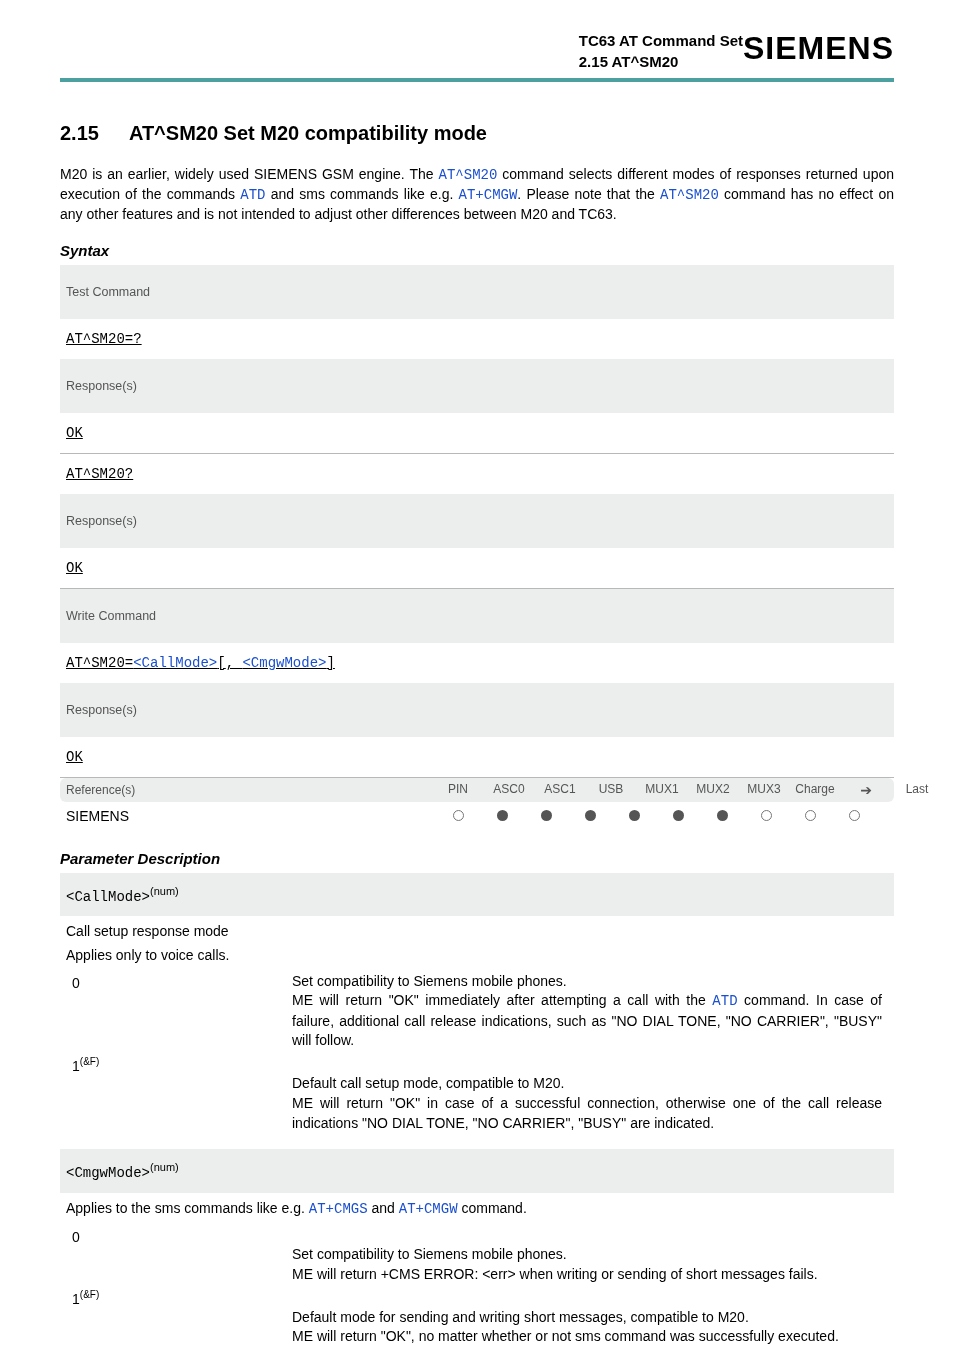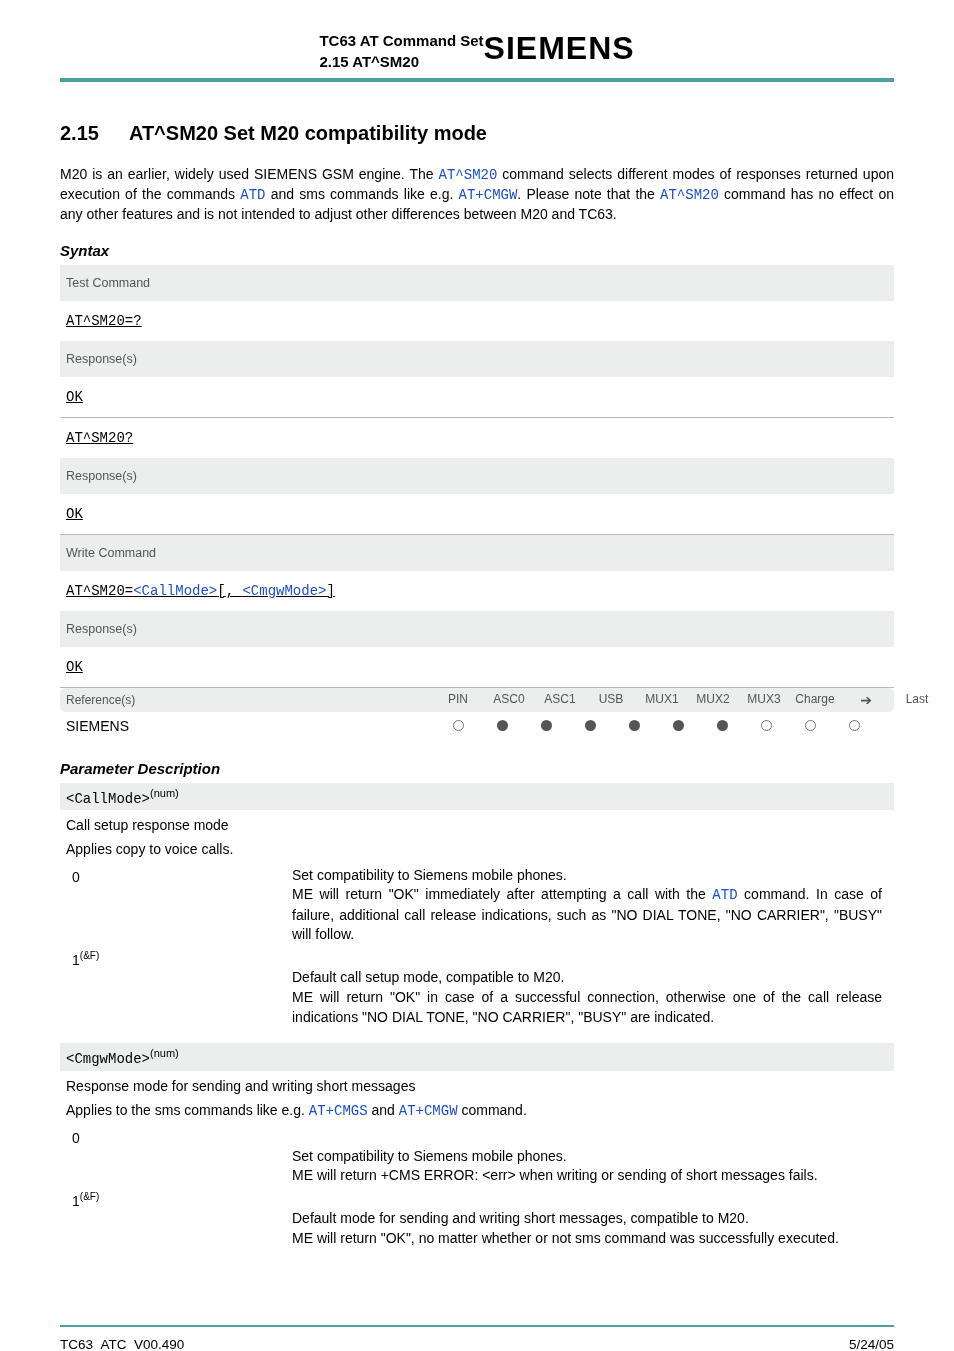--- a/index.html
+++ b/index.html
@@ -7,50 +7,50 @@
     font-family: Arial, Helvetica, sans-serif;
     font-size: 14px;
     color: #000;
     background: #fff;
     width: 954px;
     margin: 0 auto;
     padding: 30px 60px 30px 60px;
   }
   .header {
     display: flex;
-    justify-content: center;
+    justify-content: flex-end;
     align-items: flex-start;
     margin-bottom: 6px;
   }
   .header-left { font-weight: bold; font-size: 15px; line-height: 1.4; }
   .brand { font-family: Arial, sans-serif; font-weight: 900; font-size: 32px; letter-spacing: 1px; }
   .hr-teal { height: 4px; background: #4ca0a0; border: none; margin-bottom: 40px; }
   .hr-teal-thin { height: 2px; background: #4ca0a0; border: none; margin: 60px 0 10px; }
   h2.section-title { font-size: 20px; font-weight: bold; margin-bottom: 20px; }
   h2.section-title .num { display: inline-block; margin-right: 30px; }
   p.intro { text-align: justify; line-height: 1.35; margin-bottom: 18px; }
   .mono { font-family: "Courier New", monospace; color: #1a4fcf; }
   .subhead { font-style: italic; font-weight: bold; font-size: 15px; margin: 10px 0 6px; }
   .syntax-block { margin-bottom: 20px; }
-  .gray-row { background: #eceded; padding: 11px 6px; font-size: 12.5px; color: #555; }
+  .gray-row { background: #eceded; padding: 20px 6px; font-size: 12.5px; color: #555; }
   .cmd-row { padding: 12px 6px; font-family: "Courier New", monospace; font-size: 14px; text-decoration: underline; }
   .cmd-row .param { color: #1a4fcf; }
   .divider { height: 1px; background: #b8b8b8; }
   .ref-table { display: flex; align-items: center; background: #eceded; padding: 4px 6px; font-size: 12px; color: #555; border-radius: 6px; }
   .ref-left { flex: 0 0 370px; }
   .ref-cols { display: flex; gap: 7px; flex: 1; }
   .ref-cols > span { width: 44px; text-align: center; }
   .ref-body { display: flex; align-items: center; padding: 6px; }
   .ref-body-left { flex: 0 0 370px; font-size: 14px; }
   .ref-body-cols { display: flex; flex: 1; }
   .ref-body-cols > span { width: 44px; text-align: center; }
   .dot-filled { display: inline-block; width: 11px; height: 11px; border-radius: 50%; background: #555; }
   .dot-open { display: inline-block; width: 11px; height: 11px; border-radius: 50%; border: 1.5px solid #777; background: transparent; }
   .arrow { color: #555; font-size: 14px; font-family: Arial; }
-  .param-title-row { background: #eceded; padding: 4px 6px; font-family: "Courier New", monospace; font-size: 14px; }
+  .param-title-row { background: #eceded; padding: 12px 6px; font-family: "Courier New", monospace; font-size: 14px; }
   .param-title-row .sup { font-family: Arial; font-size: 11px; vertical-align: super; }
   .param-body { padding: 6px 6px 14px; line-height: 1.4; }
   .param-body p { margin-bottom: 4px; }
   .param-values { display: table; width: 100%; }
   .param-values .row { display: table-row; }
   .param-values .cell-key { display: table-cell; width: 220px; vertical-align: top; padding: 2px 6px; }
   .param-values .cell-val { display: table-cell; vertical-align: top; padding: 2px 6px; text-align: justify; }
   .sup-sm { font-size: 10px; vertical-align: super; }
   .footer { display: flex; justify-content: space-between; font-size: 13.5px; margin-top: 6px; }
   .footer-left { flex: 1; }
@@ -131,21 +131,21 @@
   </div>
 </div>
 
 <div class="subhead">Parameter Description</div>
 
 <div class="param-title-row">
   <span class="param">&lt;CallMode&gt;</span><span class="sup">(num)</span>
 </div>
 <div class="param-body">
   <p>Call setup response mode</p>
-  <p>Applies copy to voice calls.</p>
+  <p>Applies only to voice calls.</p>
   <div class="param-values">
     <div class="row">
       <div class="cell-key">
         <span>0</span><span class="sup-sm"></span>
       </div>
       <div class="cell-val">
         <span style="white-space: pre-line;">Set compatibility to Siemens mobile phones.
 ME will return "OK" immediately after attempting a call with the </span><span class="mono">ATD</span><span> command. In case of failure, additional call release indications, such as "NO DIAL TONE, "NO CARRIER", "BUSY" will follow.</span>
       </div>
     </div>
@@ -158,21 +158,20 @@
 ME will return "OK" in case of a successful connection, otherwise one of the call release indications "NO DIAL TONE, "NO CARRIER", "BUSY" are indicated.</span>
       </div>
     </div>
   </div>
 </div>
 
 <div class="param-title-row">
   <span class="param">&lt;CmgwMode&gt;</span><span class="sup">(num)</span>
 </div>
 <div class="param-body">
-  <p>Response mode for sending and writing short messages</p>
   <p>
     <span>Applies to the sms commands like e.g. </span><span class="mono">AT+CMGS</span><span> and </span><span class="mono">AT+CMGW</span><span> command.</span>
   </p>
   <div class="param-values">
     <div class="row">
       <div class="cell-key">
         <span>0</span><span class="sup-sm"></span>
       </div>
       <div class="cell-val" style="white-space: pre-line;">
         <span>Set compatibility to Siemens mobile phones.

